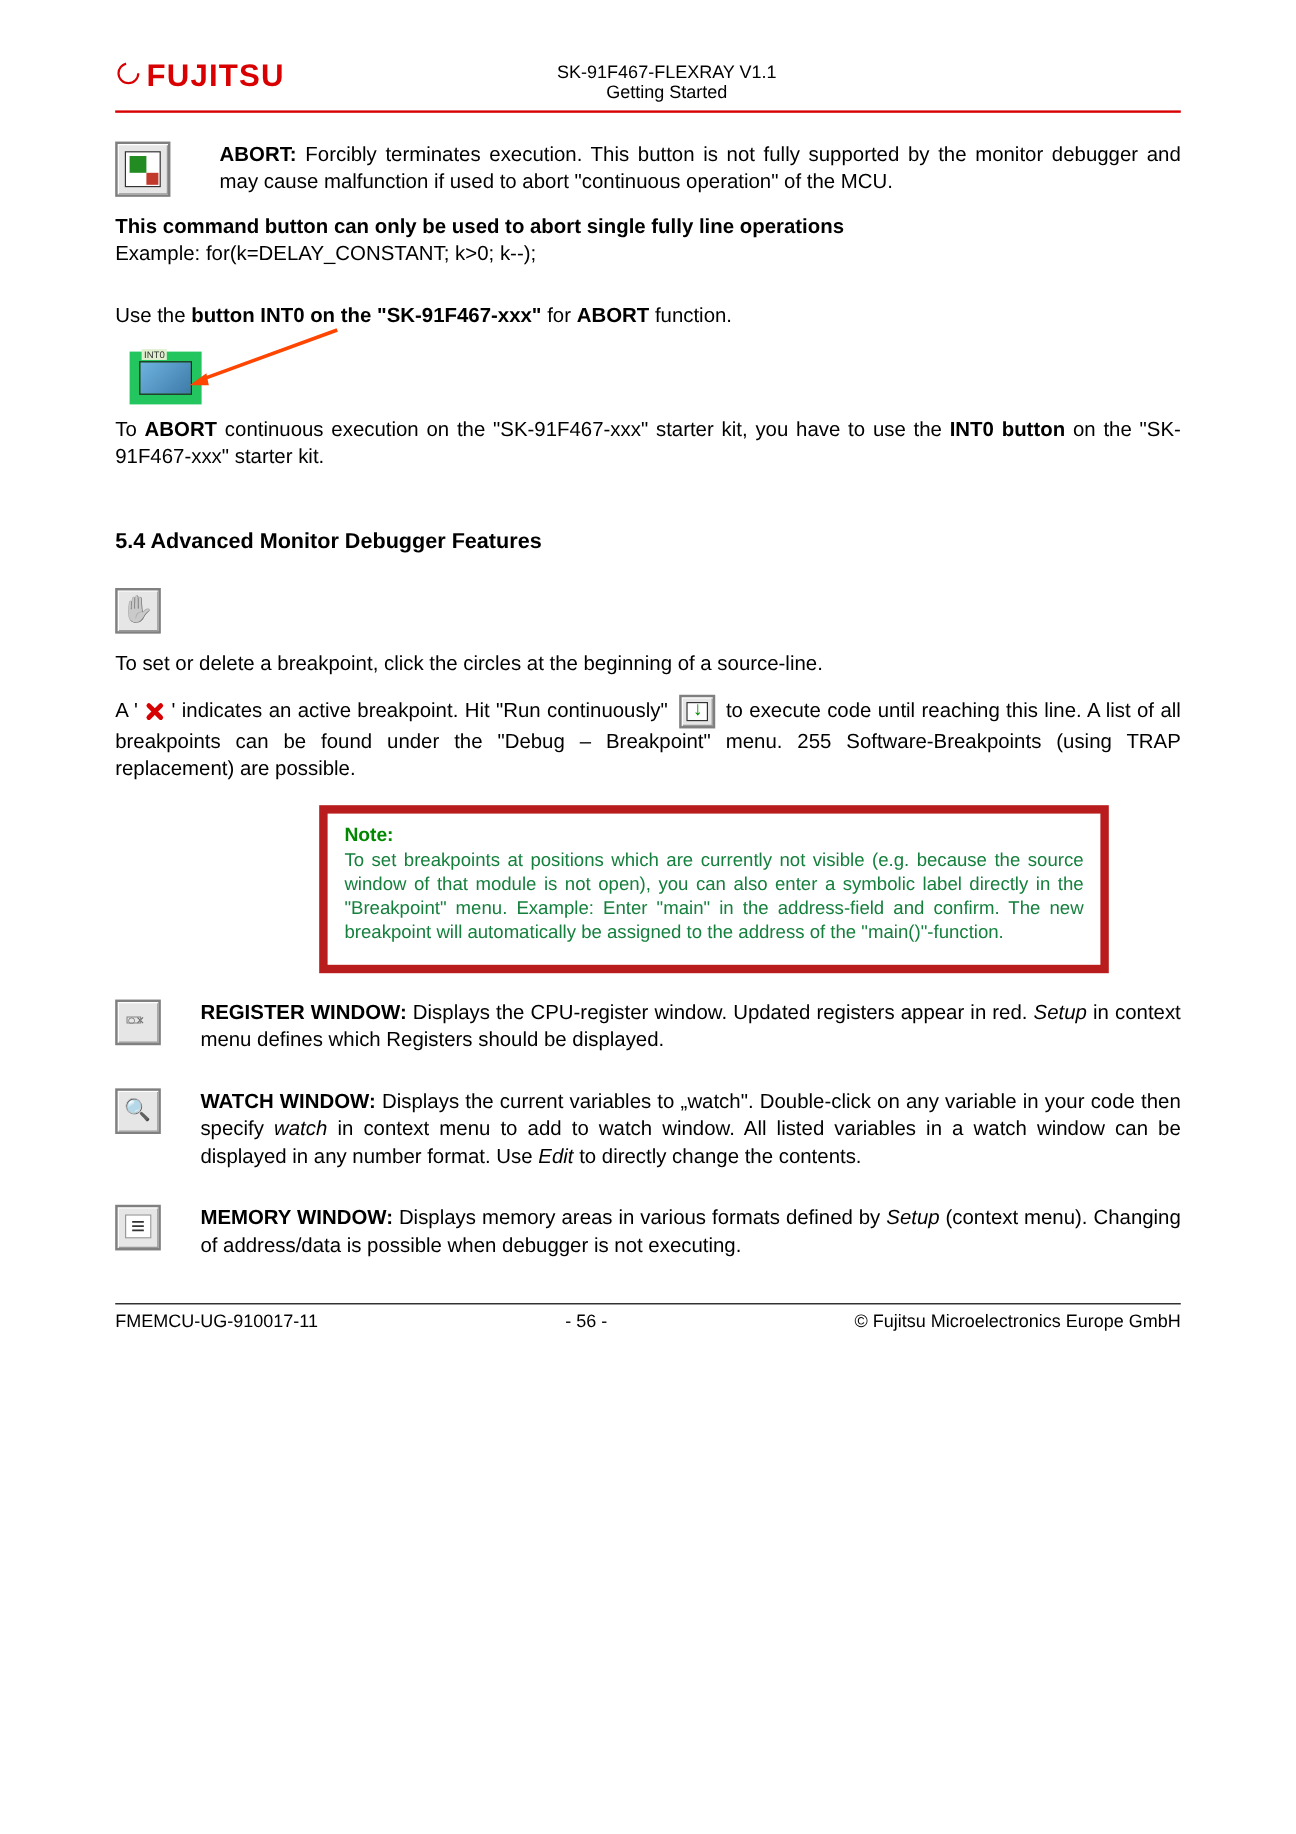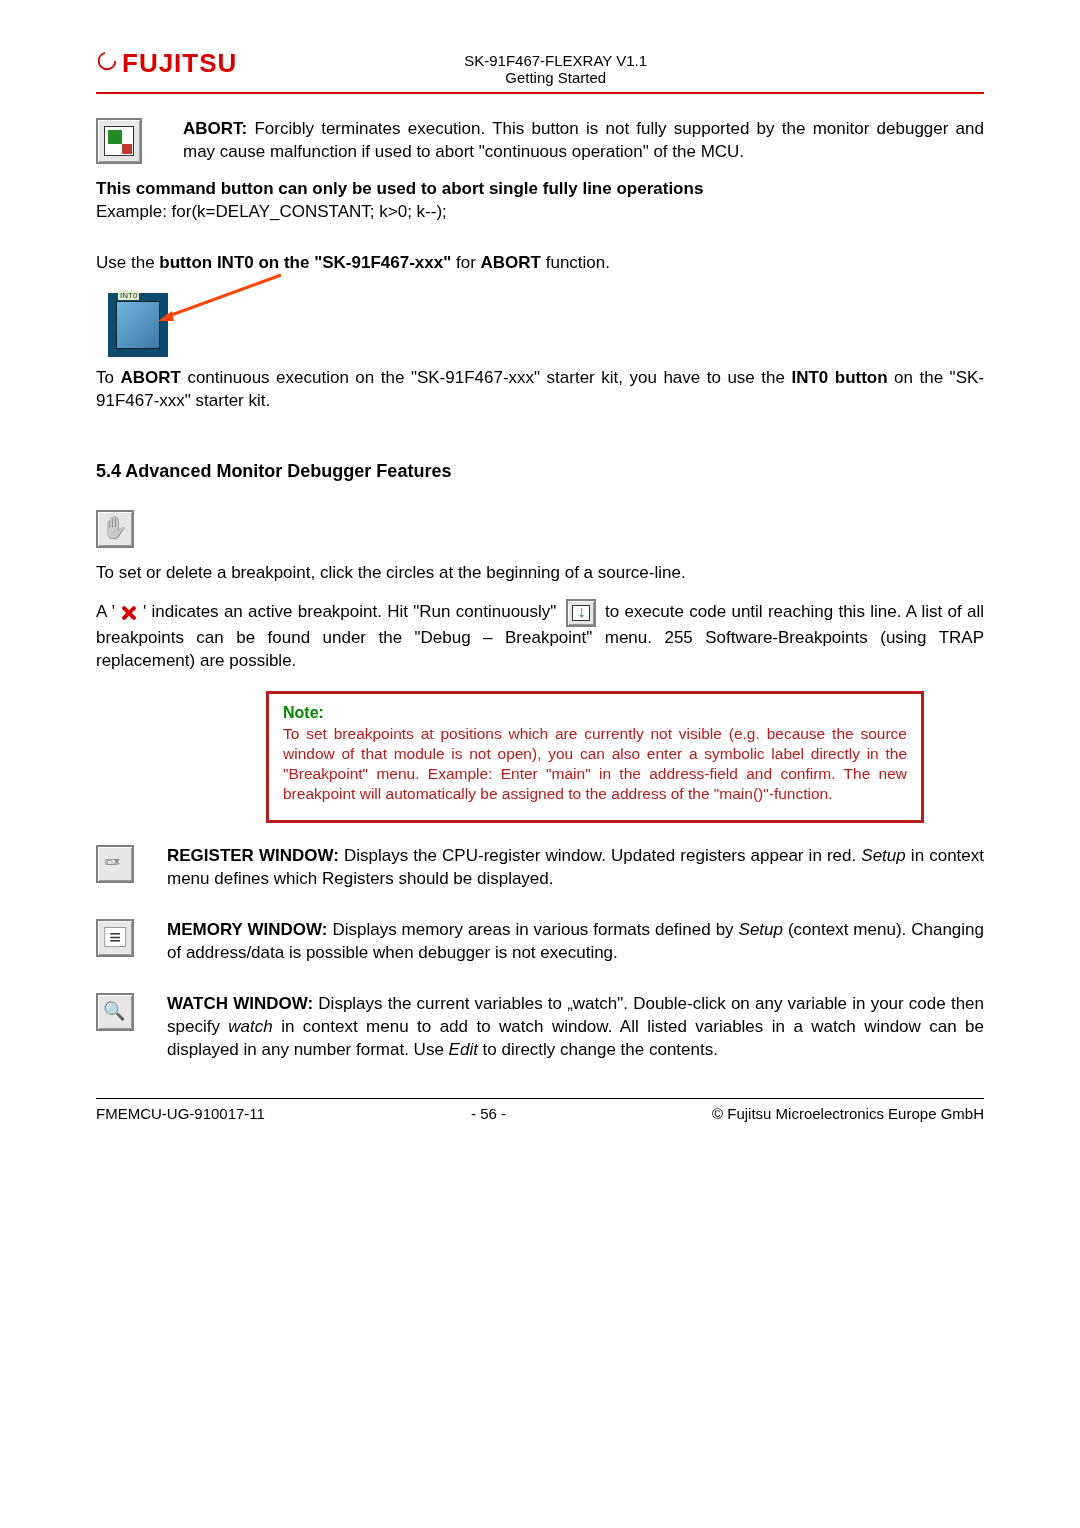--- a/index.html
+++ b/index.html
@@ -87,22 +87,22 @@
   .abort-icon::after {
     content: "";
     position: absolute;
     left: 10px; top: 10px; right: 18px; bottom: 18px;
     background: #228b22;
     box-shadow: 12px 12px 0 -2px #c0392b;
   }
   .chip-icon {
     display: inline-block;
     width: 60px;
-    height: 64px;
-    background: #0c4a6e;
+    height: 44px;
+    background: #22c55e;
     position: relative;
     vertical-align: top;
     margin-right: 8px;
     margin-left: 12px;
   }
   .chip-icon::before {
     content: "";
     position: absolute;
     left: 8px; top: 8px; right: 8px; bottom: 8px;
     background: linear-gradient(135deg, #6fb3e0, #3d7aa8);
@@ -205,32 +205,32 @@
   .run-icon::after {
     content:"↓";
     position:absolute;
     left:50%; top:50%;
     transform:translate(-40%,-55%);
     color:#008800;
     font-weight:bold;
     font-size:16px;
   }
   .note-box {
-    border: 3px solid #b91c1c;
+    border: 7px solid #b91c1c;
     margin: 18px 60px 22px 170px;
     padding: 10px 14px 16px 14px;
   }
   .note-title {
     color: #008800;
     font-weight: bold;
     font-size: 16px;
     margin-bottom: 2px;
   }
   .note-text {
-    color: #b91c1c;
+    color: #15803d;
     font-size: 15.5px;
     text-align: justify;
     line-height: 1.3;
   }
   .flex-start {
     display: flex;
     align-items: flex-start;
     gap: 23px;
   }
   .flex-start.center {
@@ -323,30 +323,30 @@
   </div>
 
   <div class="flex-start block">
     <span class="icon-box small reg-icon"></span>
     <div class="body-text" style="flex:1;">
       <b>REGISTER WINDOW:</b><span> Displays the CPU-register window. Updated registers appear in red. </span><i>Setup</i><span> in context menu defines which Registers should be displayed.</span>
     </div>
   </div>
 
   <div class="flex-start block" style="margin-top:28px;">
+    <span class="icon-box small watch-icon"></span>
+    <div class="body-text" style="flex:1;">
+      <b>WATCH WINDOW:</b><span> Displays the current variables to „watch".  Double-click on any variable in your code then specify </span><i>watch</i><span> in context menu to add to watch window. All listed variables in a watch window can be displayed in any number format. Use </span><i>Edit</i><span> to directly change the contents.</span>
+    </div>
+  </div>
+
+  <div class="flex-start block" style="margin-top:28px;">
     <span class="icon-box small mem-icon"></span>
     <div class="body-text" style="flex:1;">
       <b>MEMORY WINDOW:</b><span> Displays memory areas in various formats defined by </span><i>Setup</i><span> (context menu). Changing of address/data is possible when debugger is not executing.</span>
-    </div>
-  </div>
-
-  <div class="flex-start block" style="margin-top:28px;">
-    <span class="icon-box small watch-icon"></span>
-    <div class="body-text" style="flex:1;">
-      <b>WATCH WINDOW:</b><span> Displays the current variables to „watch".  Double-click on any variable in your code then specify </span><i>watch</i><span> in context menu to add to watch window. All listed variables in a watch window can be displayed in any number format. Use </span><i>Edit</i><span> to directly change the contents.</span>
     </div>
   </div>
 
   <div class="footer">
     <hr class="hr-thin">
     <div class="footer-row">
       <span>FMEMCU-UG-910017-11</span>
       <span>- 56 -</span>
       <span>© Fujitsu Microelectronics Europe GmbH</span>
     </div>

